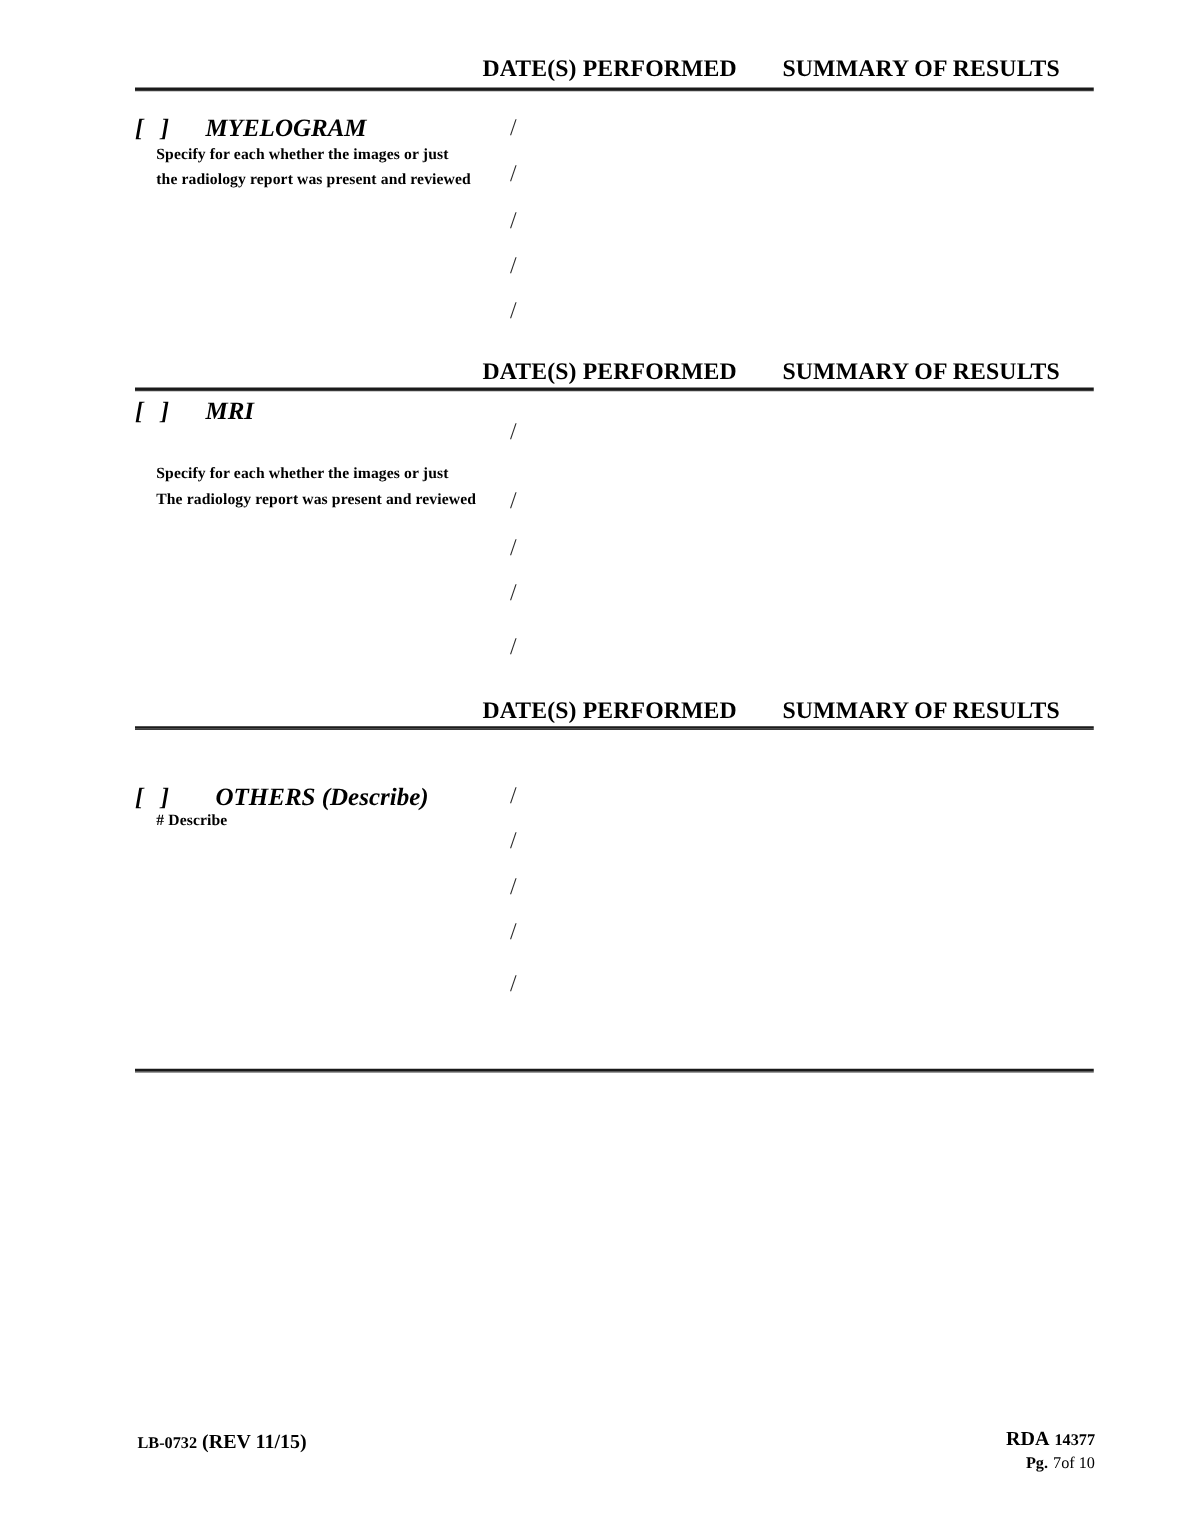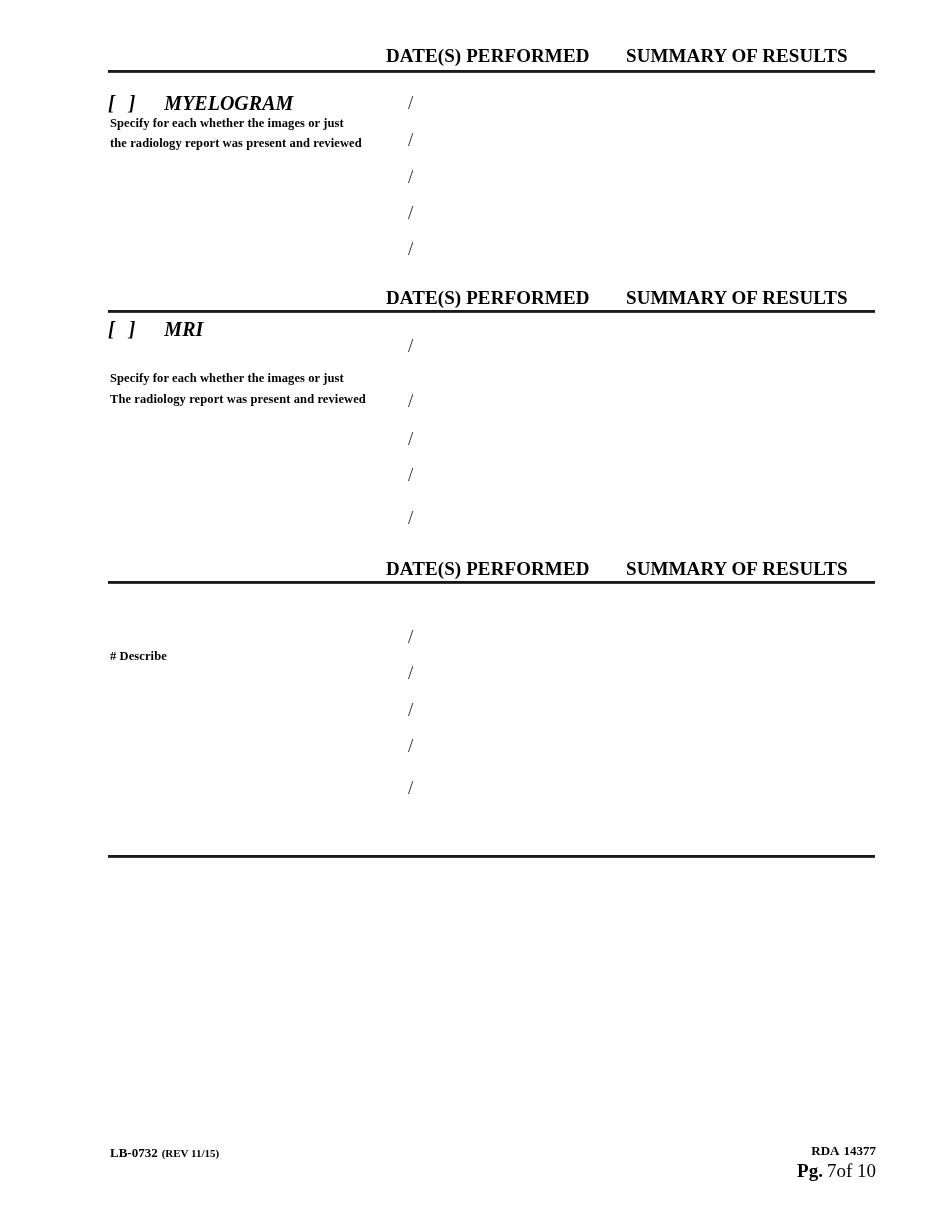--- a/index.html
+++ b/index.html
@@ -56,21 +56,21 @@
   .item-title .box .gap {
     display: inline-block;
     width: 12px;
   }
   .item-title .label {
     display: inline-block;
   }
 
   .sub-note {
     position: absolute;
-    left: 110px;
+    left: 125px;
     font-weight: bold;
     font-size: 12.5px;
     white-space: nowrap;
     letter-spacing: 0.1px;
   }
 
   .slash-col { position: absolute; }
   .slash {
     position: absolute;
     font-size: 19px;
@@ -82,39 +82,39 @@
   
   .footer-left {
     position: absolute;
     left: 110px;
     top: 1145px;
     font-size: 13px;
     font-weight: bold;
     white-space: nowrap;
   }
   .footer-left .rev {
-    font-size: 11px;
+    font-size: 16px;
   }
   .footer-right {
     position: absolute;
     right: 74px;
     top: 1143px;
     text-align: right;
     white-space: nowrap;
   }
   .footer-right .rda-line {
     font-size: 13px;
     font-weight: bold;
   }
   .footer-right .rda-line .rda-word {
-    font-size: 13px;
+    font-size: 16px;
     font-weight: bold;
   }
   .footer-right .pg-line {
-    font-size: 19px;
+    font-size: 13px;
     margin-top: 1px;
   }
   .footer-right .pg-line .pg-word {
     font-weight: bold;
   }
   .footer-right .pg-line .pg-val {
     font-weight: normal;
   }
 </style>
 </head>
@@ -157,20 +157,24 @@
     <span class="slash" style="left:408px; top:390px;">/</span>
     <span class="slash" style="left:408px; top:428px;">/</span>
     <span class="slash" style="left:408px; top:464px;">/</span>
     <span class="slash" style="left:408px; top:507px;">/</span>
   </div>
 
   <div class="col-head dates" style="top:558px;">DATE(S) PERFORMED</div>
   <div class="col-head summary" style="top:558px;">SUMMARY OF RESULTS</div>
   <div class="rule" style="top:581px;"></div>
 
+  <div class="item-title" style="top:627px;">
+    <span class="box"><span>[</span><span class="gap"></span><span>]</span></span>
+    <span class="label" style="margin-left:30px;">OTHERS (Describe)</span>
+  </div>
   <div class="sub-note" style="top:649px;"># Describe</div>
 
   <div class="slash-col">
     <span class="slash" style="left:408px; top:626px;">/</span>
     <span class="slash" style="left:408px; top:662px;">/</span>
     <span class="slash" style="left:408px; top:699px;">/</span>
     <span class="slash" style="left:408px; top:735px;">/</span>
     <span class="slash" style="left:408px; top:777px;">/</span>
   </div>
 

